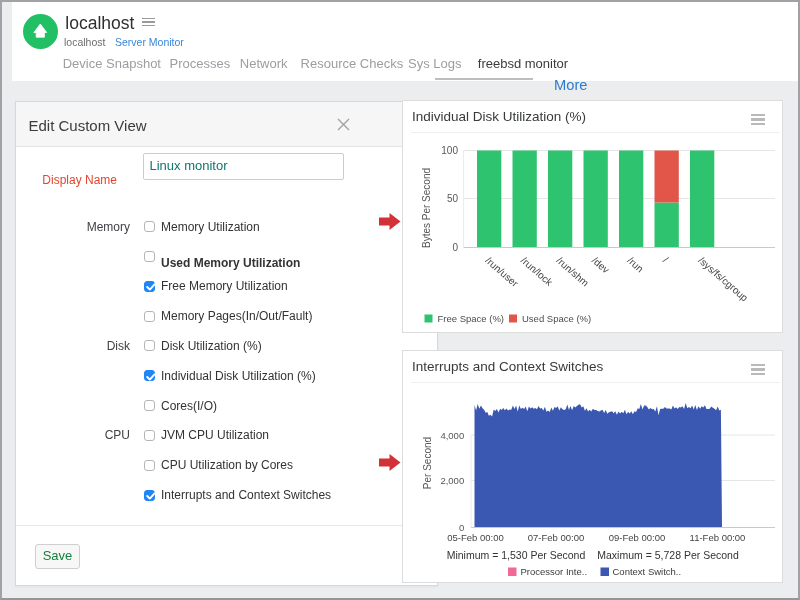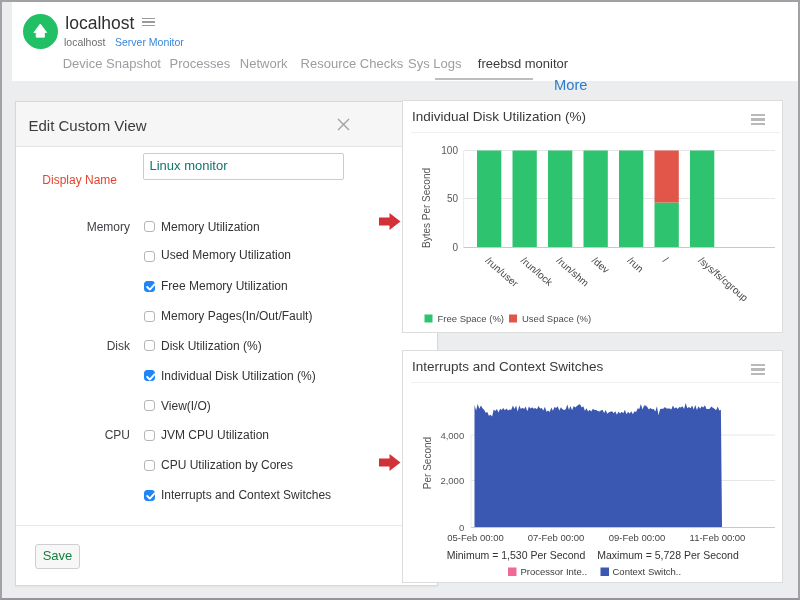--- a/index.html
+++ b/index.html
@@ -70,40 +70,40 @@
     <svg class="modal-x" width="13" height="13" viewBox="0 0 13 13">
         <path d="M1 1 L12 12 M12 1 L1 12" stroke="#a2a2a2" stroke-width="1.4"></path>
       </svg>
   </div>
   <div class="dn-label">Display Name</div>
   <div class="dn-input">Linux monitor</div>
   <div class="cb" style="top:119.0px;"></div>
   <div class="cblab" style="top:118.5px;">Memory Utilization</div>
   <div class="cat" style="top:118.5px;">Memory</div>
   <div class="cb" style="top:148.8px;"></div>
-  <div class="cblab" style="top:147px;">Used Memory Utilization</div>
+  <div class="cblab" style="top:155px;font-weight:bold;">Used Memory Utilization</div>
   <div class="cb on" style="top:178.7px;">
       <svg width="10" height="8" viewBox="0 0 10 8">
         <path d="M1.2 4 L3.8 6.6 L8.8 1.2" stroke="#fff" stroke-width="1.9" fill="none" stroke-linecap="round" stroke-linejoin="round"></path>
       </svg>
     </div>
   <div class="cblab" style="top:178.2px;">Free Memory Utilization</div>
   <div class="cb" style="top:208.5px;"></div>
   <div class="cblab" style="top:208.0px;">Memory Pages(In/Out/Fault)</div>
   <div class="cb" style="top:238.3px;"></div>
   <div class="cblab" style="top:237.8px;">Disk Utilization (%)</div>
   <div class="cat" style="top:237.8px;">Disk</div>
   <div class="cb on" style="top:268.1px;">
       <svg width="10" height="8" viewBox="0 0 10 8">
         <path d="M1.2 4 L3.8 6.6 L8.8 1.2" stroke="#fff" stroke-width="1.9" fill="none" stroke-linecap="round" stroke-linejoin="round"></path>
       </svg>
     </div>
   <div class="cblab" style="top:267.6px;">Individual Disk Utilization (%)</div>
   <div class="cb" style="top:298.0px;"></div>
-  <div class="cblab" style="top:297.5px;">View(I/O)</div>
+  <div class="cblab" style="top:297.5px;">Cores(I/O)</div>
   <div class="cb" style="top:327.8px;"></div>
   <div class="cblab" style="top:327.3px;">JVM CPU Utilization</div>
   <div class="cat" style="top:327.3px;">CPU</div>
   <div class="cb" style="top:357.6px;"></div>
   <div class="cblab" style="top:357.1px;">CPU Utilization by Cores</div>
   <div class="cb on" style="top:387.5px;">
       <svg width="10" height="8" viewBox="0 0 10 8">
         <path d="M1.2 4 L3.8 6.6 L8.8 1.2" stroke="#fff" stroke-width="1.9" fill="none" stroke-linecap="round" stroke-linejoin="round"></path>
       </svg>
     </div>

